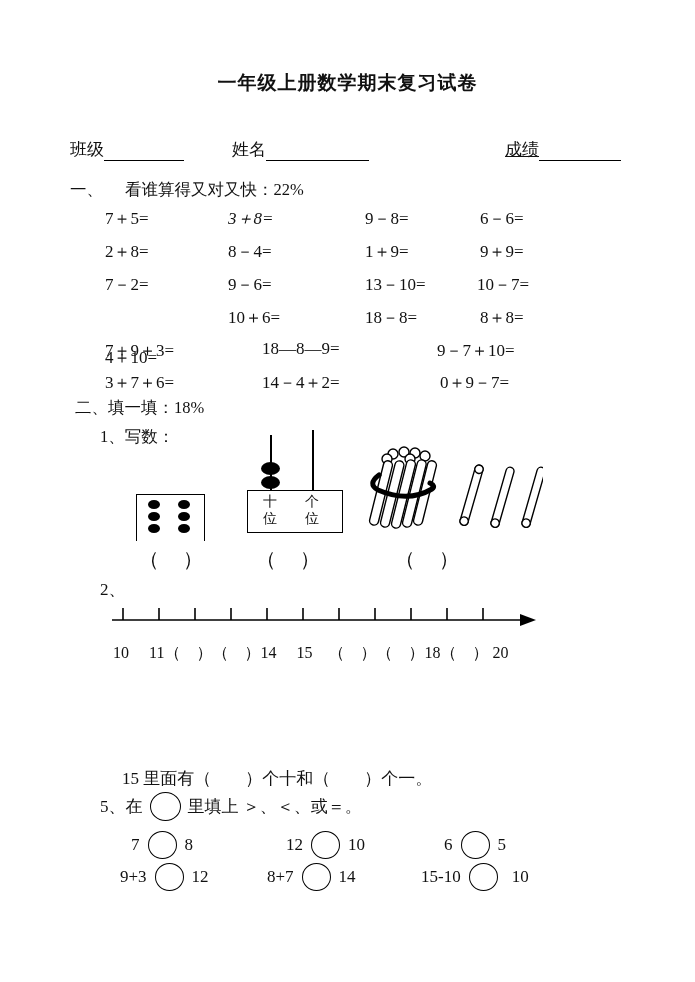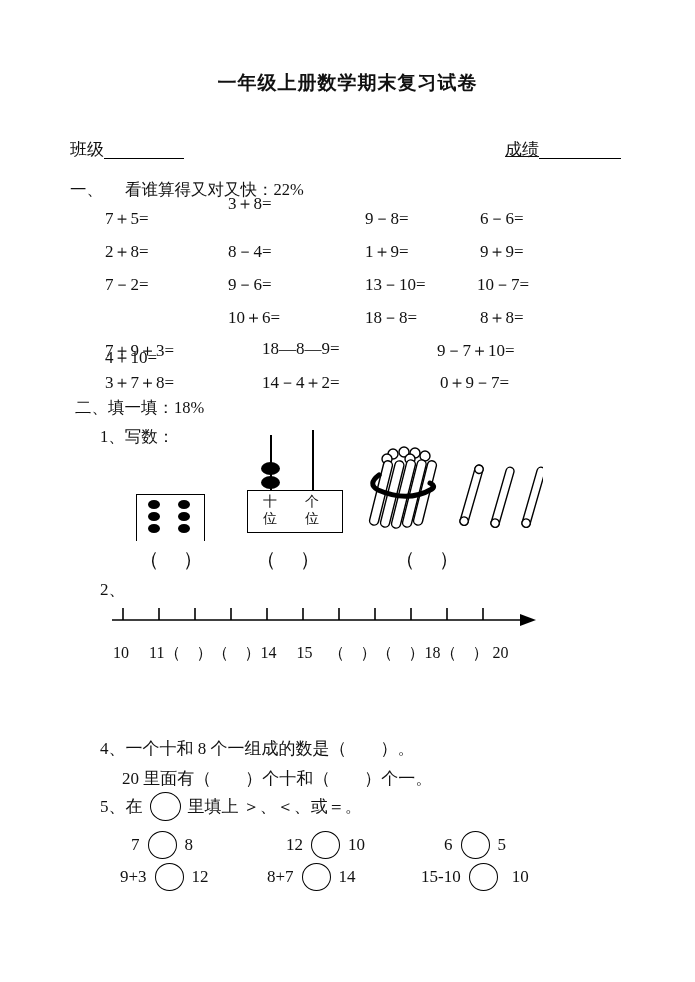--- a/index.html
+++ b/index.html
@@ -2,21 +2,21 @@
 <html><head>
 <meta charset="utf-8">
 <style>
   html,body{margin:0;padding:0;background:#fff;}
   .page{position:relative;width:695px;height:982px;background:#ffffff;color:#111;
         font-family:"Liberation Serif","DejaVu Serif",serif;overflow:hidden;}
   .abs{position:absolute;}
   .title{position:absolute;top:70px;left:0;width:100%;text-align:center;margin:0;
          font-family:"Liberation Sans","DejaVu Sans",sans-serif;
          font-weight:bold;font-size:19px;letter-spacing:1px;}
-  .field{position:absolute;top:138px;display:flex;font-size:17px;}
+  .field{position:absolute;top:138px;display:flex;align-items:flex-end;font-size:17px;}
   .blank{display:inline-block;height:20px;border-bottom:1.4px solid #000;}
   .secline{position:absolute;font-size:16.5px;white-space:nowrap;}
   .ar{position:absolute;font-size:17px;white-space:nowrap;}
   .card{position:absolute;left:136px;top:494px;width:67px;height:46px;
         border:1.5px solid #000;border-bottom:none;}
   .dot{position:absolute;width:12px;height:9px;background:#000;border-radius:50%;}
   .abacus{position:absolute;left:247px;top:430px;width:97px;height:102px;}
   .rod{position:absolute;width:1.6px;background:#000;}
   .bead{position:absolute;width:19px;height:13px;background:#000;border-radius:50%;}
   .abox{position:absolute;left:0;top:60px;width:94px;height:41px;border:1.5px solid #000;}
@@ -35,30 +35,34 @@
 <body>
 
 <div class="page">
 
   <h1 class="title">一年级上册数学期末复习试卷</h1>
 
   <div class="field" style="left:70px;">
     <span>班级</span>
     <span class="blank" style="width:80px;"></span>
   </div>
+  <div class="field" style="left:232px;">
+    <span>姓名</span>
+    <span class="blank" style="width:103px;"></span>
+  </div>
   <div class="field" style="left:505px;text-decoration:underline;">
     <span>成绩</span>
     <span class="blank" style="width:82px;"></span>
   </div>
 
   <span class="secline" style="left:70px;top:179px;">一、</span>
   <span class="secline" style="left:125px;top:179px;">看谁算得又对又快：22%</span>
 
   <span class="ar" style="left:105px;top:207px;">7＋5=</span>
-  <span class="ar" style="left:228px;top:192px;">3＋8=</span>
+  <span class="ar" style="left:228px;top:207px;font-style:italic;">3＋8=</span>
   <span class="ar" style="left:365px;top:207px;">9－8=</span>
   <span class="ar" style="left:480px;top:207px;">6－6=</span>
 
   <span class="ar" style="left:105px;top:240px;">2＋8=</span>
   <span class="ar" style="left:228px;top:240px;">8－4=</span>
   <span class="ar" style="left:365px;top:240px;">1＋9=</span>
   <span class="ar" style="left:480px;top:240px;">9＋9=</span>
 
   <span class="ar" style="left:105px;top:273px;">7－2=</span>
   <span class="ar" style="left:228px;top:273px;">9－6=</span>
@@ -67,21 +71,21 @@
 
   <span class="ar" style="left:105px;top:306px;margin-top:40px;">4＋10=</span>
   <span class="ar" style="left:228px;top:306px;">10＋6=</span>
   <span class="ar" style="left:365px;top:306px;">18－8=</span>
   <span class="ar" style="left:480px;top:306px;">8＋8=</span>
 
   <span class="ar" style="left:105px;top:339px;">7＋9＋3=</span>
   <span class="ar" style="left:262px;top:339px;">18—8—9=</span>
   <span class="ar" style="left:437px;top:339px;">9－7＋10=</span>
 
-  <span class="ar" style="left:105px;top:371px;">3＋7＋8=</span>
+  <span class="ar" style="left:105px;top:371px;">3＋7＋6=</span>
   <span class="ar" style="left:262px;top:371px;">14－4＋2=</span>
   <span class="ar" style="left:440px;top:371px;">0＋9－7=</span>
 
   <span class="secline" style="left:75px;top:397px;text-align:center;">二、填一填：18%</span>
   <span class="secline" style="left:100px;top:426px;">1、写数：</span>
 
   <div class="card">
     <i class="dot" style="left:11px;top:5px;"></i>
     <i class="dot" style="left:41px;top:5px;"></i>
     <i class="dot" style="left:11px;top:17px;"></i>
@@ -166,22 +170,21 @@
         <line x1="207" y1="8" x2="207" y2="20"></line>
       <line x1="243" y1="8" x2="243" y2="20"></line>
         <line x1="279" y1="8" x2="279" y2="20"></line>
       <line x1="315" y1="8" x2="315" y2="20"></line>
         <line x1="351" y1="8" x2="351" y2="20"></line>
       <line x1="387" y1="8" x2="387" y2="20"></line>
     </g>
   </svg>
   <span class="qline" style="left:113px;top:643px;font-size:16px;">10　 11（　）（　）14　 15　（　）（　）18（　） 20</span>
 
-  <span class="qline" style="left:100px;top:737px;">4、一个十和 8 个一组成的数是（　　）。</span>
-  <span class="qline" style="left:122px;top:767px;">20 里面有（　　）个十和（　　）个一。</span>
+  <span class="qline" style="left:122px;top:767px;">15 里面有（　　）个十和（　　）个一。</span>
 
   <div class="q5wrap">
     <span>5、在</span>
     <span class="circle" style="width:29px;height:27px;"></span>
     <span>里填上 ＞、＜、或＝。</span>
   </div>
 
   <div class="cmp" style="left:131px;top:831px;">
     <span>7</span>
     <span class="circle"></span>

